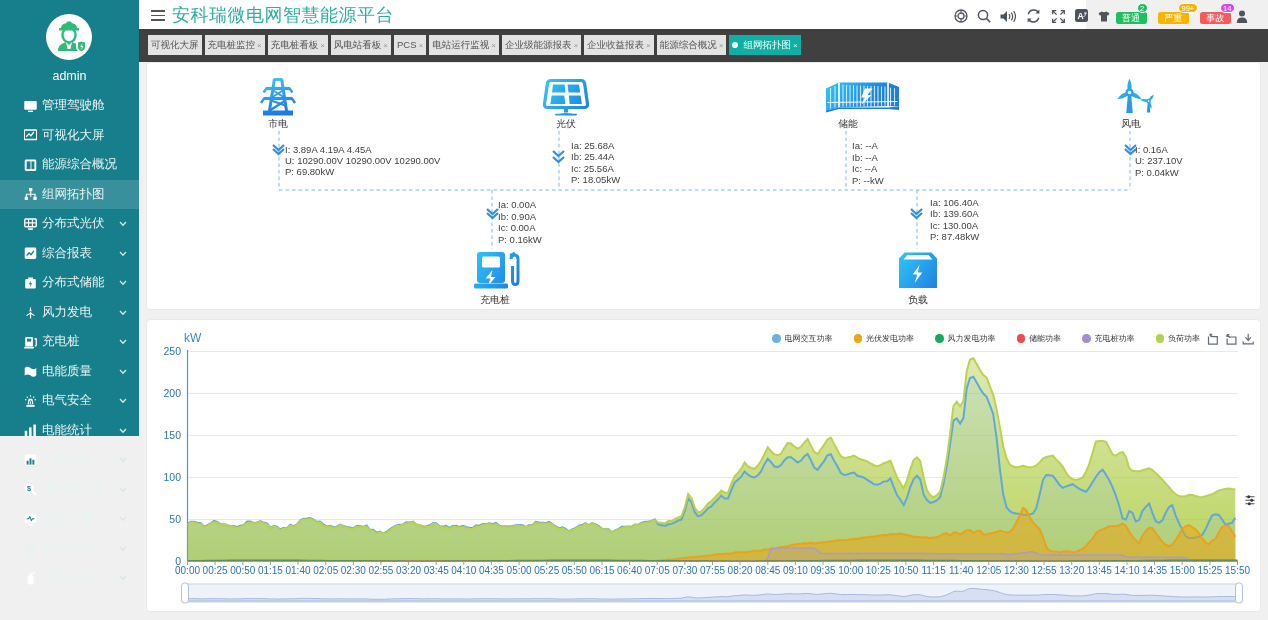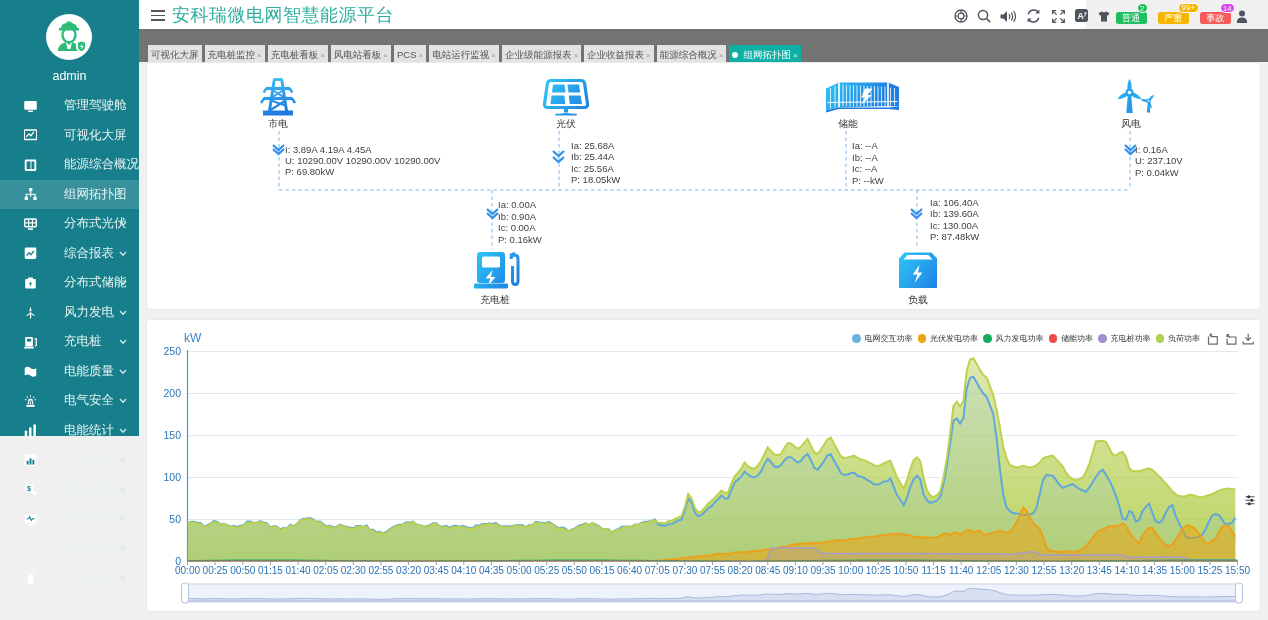--- a/index.html
+++ b/index.html
@@ -1,42 +1,42 @@
 <!DOCTYPE html>
 <html><head>
 <meta charset="utf-8">
 <style>
 *{margin:0;padding:0;box-sizing:border-box;}
 html,body{width:1268px;height:620px;overflow:hidden;background:#f0f0f0;font-family:"Liberation Sans",sans-serif;}
 #sidebar{position:absolute;left:0;top:0;width:139px;height:436px;background:#177e8b;}
 #avatar{position:absolute;left:46px;top:14px;width:46px;height:46px;border-radius:50%;background:#fff;}
 #adminname{position:absolute;top:69px;width:139px;text-align:center;color:#fff;font-size:12.5px;}
 #menu{position:absolute;top:91px;width:139px;}
-.mi{position:relative;height:29.5px;line-height:29.5px;color:#e9f4f2;font-size:12.5px;padding-left:64px;white-space:nowrap;}
+.mi{position:relative;height:29.5px;line-height:29.5px;color:#e9f4f2;font-size:12.5px;padding-left:42px;white-space:nowrap;}
 .mi .mic{position:absolute;left:24px;top:8.5px;width:13px;height:13px;}
 .mi .car{position:absolute;right:12px;top:12px;width:8px;height:6px;}
 .mi.act{background:rgba(255,255,255,0.14);}
 #header{position:absolute;left:139px;top:0;width:947px;height:29px;background:#fff;}
 #burger{position:absolute;left:12px;top:10px;width:14px;height:12px;}
 #burger div{height:1.8px;background:#555;margin-bottom:2.8px;}
 #title{position:absolute;left:33px;top:3px;font-size:18px;color:#2fae9f;font-weight:500;letter-spacing:0.5px;}
 #hicons{position:absolute;left:0;top:0;width:1129px;height:29px;}
 .hic{position:absolute;}
 .badge{position:absolute;color:#fff;font-size:9px;height:12.5px;line-height:12.5px;text-align:center;border-radius:2.5px;top:11.5px;width:31px;}
 .bsup{position:absolute;top:-9px;color:#fff;font-size:7.5px;height:10px;line-height:9px;padding:0 2.5px;border-radius:5.5px;border:1px solid #fff;}
-#tabbar{position:absolute;left:139px;top:29px;width:1129px;height:33px;background:#737373;white-space:nowrap;padding:16px 0 0 9px;}
+#tabbar{position:absolute;left:139px;top:29px;width:1129px;height:33px;background:#404040;white-space:nowrap;padding:6px 0 0 9px;}
 .tab{display:inline-block;height:20px;line-height:20px;background:#e3e3e3;color:#555;font-size:9.5px;padding:0 3px;margin-right:3px;vertical-align:top;}
 .tab .x{color:#999;font-size:8px;margin-left:2px;}
 .tab.act{background:#0eb0a6;color:#fff;}
 .tab.act .x{color:#d8f3f1;}
 .tab.act .dot{display:inline-block;width:6px;height:6px;background:#fff;border-radius:50%;margin-right:5px;vertical-align:0.5px;}
 #topocard{position:absolute;left:146px;top:62px;width:1115px;height:248px;background:#fff;border:1px solid #e9e9e9;border-radius:4px;}
 #chartcard{position:absolute;left:146px;top:319px;width:1115px;height:293px;background:#fff;border:1px solid #e9e9e9;border-radius:4px;}
 #legend{position:absolute;right:60px;top:13px;display:flex;align-items:center;font-size:8px;color:#333;}
-.li{display:flex;align-items:center;margin-left:5px;}
+.li{display:flex;align-items:center;margin-left:21px;}
 .ld{width:8.5px;height:8.5px;border-radius:50%;margin-right:4px;}
 svg text{font-family:"Liberation Sans",sans-serif;}
 </style>
 </head>
 <body>
 <div id="sidebar">
   <div id="avatar">
     <svg width="46" height="46" viewBox="0 0 46 46">
       <defs>
           <linearGradient id="wg" x1="0" y1="0" x2="1" y2="1">
@@ -205,21 +205,21 @@
       </svg>
       <svg class="hic" style="left:935.5px;top:9px" width="13" height="13" viewBox="0 0 13 13">
         <rect x="0" y="0" width="13" height="13" rx="2.5" fill="#4d545e"></rect>
         <text x="5.6" y="10" font-size="8.5" fill="#fff" font-weight="bold" text-anchor="middle">A</text>
         <path d="M9 4 h3 M10.5 4 q0 3 -2 4" stroke="#fff" stroke-width="0.9" fill="none"></path>
       </svg>
       <svg class="hic" style="left:958.5px;top:11px" width="12" height="11" viewBox="0 0 12 11">
         <path d="M3.8 0.5 Q6 2 8.2 0.5 L11.5 2.3 L10 4.7 L9 4.1 V10.5 H3 V4.1 L2 4.7 L0.5 2.3 Z" fill="#4d545e"></path>
       </svg>
       <div class="badge" style="left:976.5px;background:#1fbe5f;">普通<span class="bsup" style="left:21px;background:#1fbe5f;">2</span></div>
-      <div class="badge" style="left:1019px;background:#f8b500;width:30.5px;">严重<span class="bsup" style="left:20px;background:#f8b500;font-family:Liberation Mono, monospace;">99+</span></div>
+      <div class="badge" style="left:1019px;background:#f8b500;width:30.5px;">严重<span class="bsup" style="left:20px;background:#f8b500;">99+</span></div>
       <div class="badge" style="left:1061px;background:#f55b5b;width:30.5px;">事故<span class="bsup" style="left:19.5px;background:#d946ef;">14</span></div>
       <svg class="hic" style="left:1097px;top:10px" width="12" height="13" viewBox="0 0 12 13">
         <circle cx="6" cy="3.4" r="3" fill="#4d545e"></circle>
         <path d="M0.8 13 q0-5.4 5.2-5.4 q5.2 0 5.2 5.4 Z" fill="#4d545e"></path>
       </svg>
     </div>
 </div>
 <div id="tabbar"><span class="tab">可视化大屏</span><span class="tab">充电桩监控<span class="x">×</span></span><span class="tab">充电桩看板<span class="x">×</span></span><span class="tab">风电站看板<span class="x">×</span></span><span class="tab">PCS<span class="x">×</span></span><span class="tab">电站运行监视<span class="x">×</span></span><span class="tab">企业级能源报表<span class="x">×</span></span><span class="tab">企业收益报表<span class="x">×</span></span><span class="tab">能源综合概况<span class="x">×</span></span><span class="tab act"><span class="dot"></span>组网拓扑图<span class="x">×</span></span></div>
 <div id="topocard">
   <svg id="toposvg" width="1113" height="246" viewBox="0 0 1113 246">

